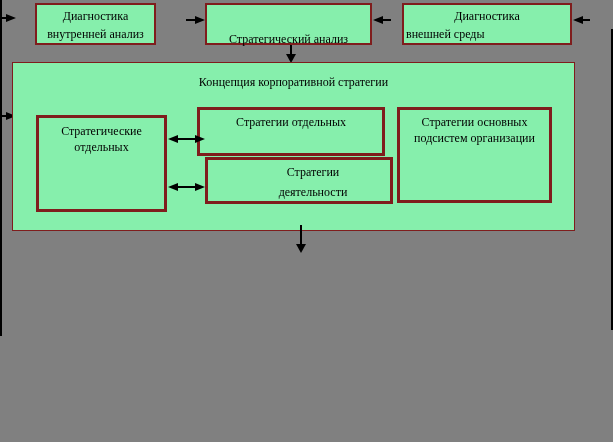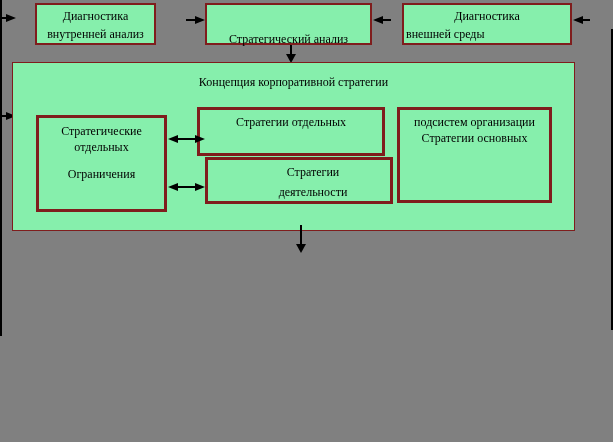--- a/index.html
+++ b/index.html
@@ -96,35 +96,34 @@
     <div class="head head-down" style="left:286px; top:54px;"></div>
   </div>
 
   <div class="box" id="box-concept">
     <div id="concept-title">Концепция корпоративной стратегии</div>
 
     <div class="box" id="box-priorities">
       <div class="line">Стратегические</div>
       <div class="line">отдельных</div>
       <div class="spacer"></div>
-      <div class="line">Ограничения</div>
     </div>
 
     <div class="box" id="box-business">
       <div class="line">Стратегии отдельных</div>
     </div>
 
     <div class="box" id="box-special">
       <div class="line">Стратегии</div>
       <div class="clipped">деятельности</div>
     </div>
 
     <div class="box" id="box-subsystems">
+      <div class="line">Стратегии основных</div>
       <div class="line">подсистем организации</div>
-      <div class="line">Стратегии основных</div>
     </div>
   </div>
 
   <div>
     <div class="head head-left" style="left:168px; top:135px;"></div>
     <div class="blackline" style="left:177px; top:138px; width:19px; height:2px;"></div>
     <div class="head head-right" style="left:195px; top:135px;"></div>
   </div>
   <div>
     <div class="head head-left" style="left:168px; top:183px;"></div>

